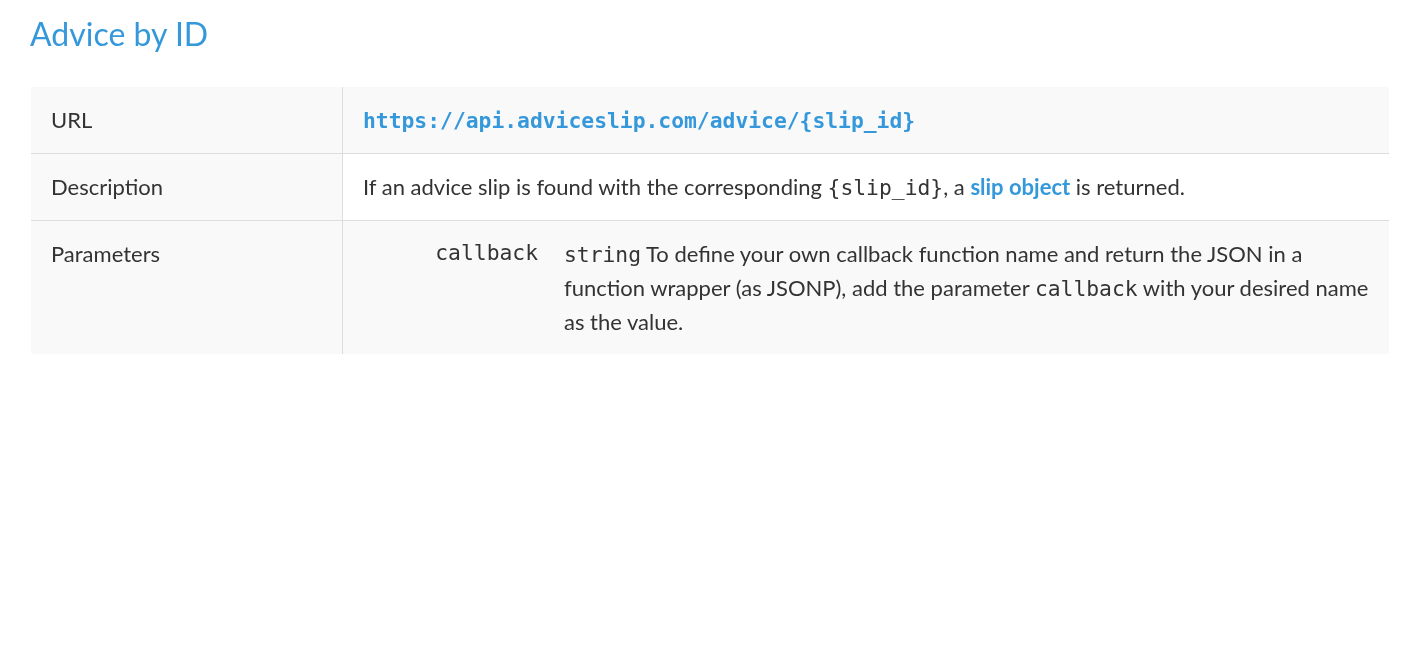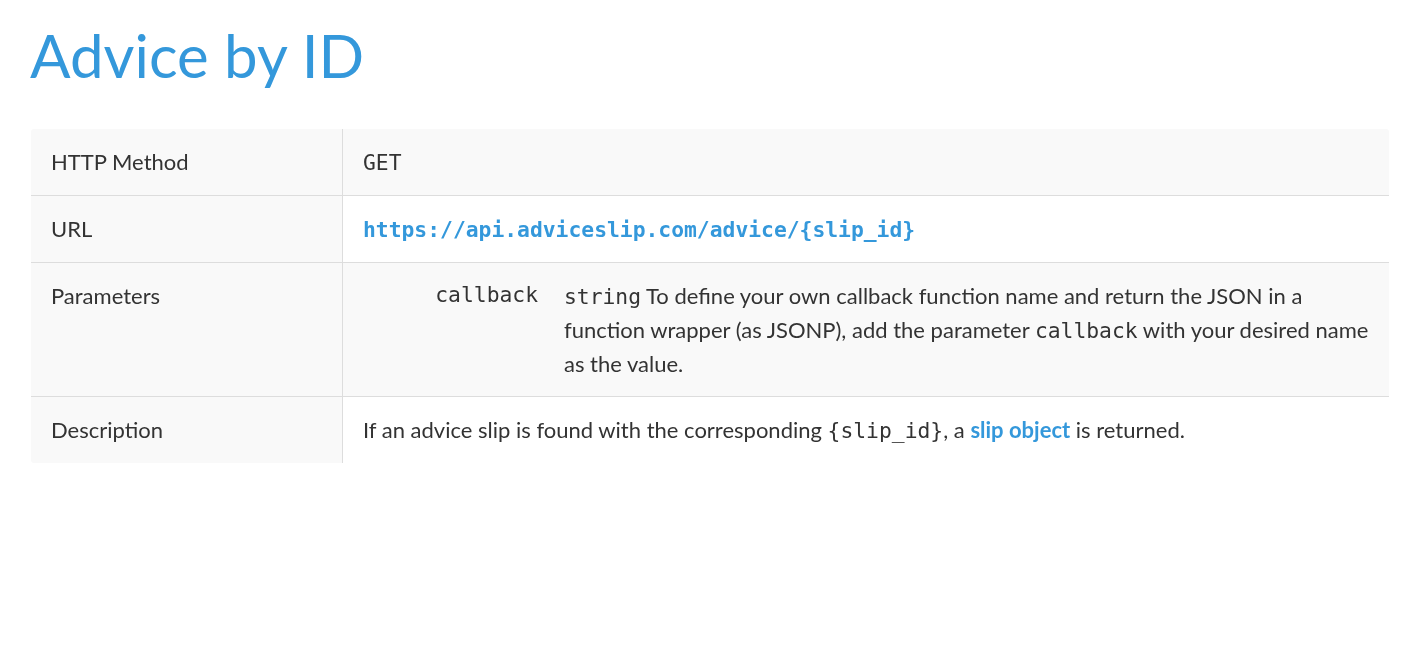--- a/index.html
+++ b/index.html
@@ -11,21 +11,21 @@
       font-family: "Lato", "Helvetica Neue", Helvetica, Arial, sans-serif;
       color: #333;
       background: #fff;
       padding: 0 30px 30px 30px;
       font-size: 22px;
       line-height: 1.5;
     }
     h2.page-title {
       color: #3498db;
       font-weight: 400;
-      font-size: 60px;
+      font-size: 32px;
       margin: 10px 0 28px 0;
     }
     table.def-table {
       width: 100%;
       border-collapse: collapse;
       border: 1px solid #ddd;
       border-radius: 4px;
       overflow: hidden;
     }
     table.def-table > tbody > tr > th,
@@ -67,42 +67,36 @@
     }
   </style>
 </head>
 <body>
 
 <h2 class="page-title">Advice by ID</h2>
 
 <table class="def-table">
   <tbody>
     <tr>
-      <th>HTTP Method</th>
+      <th>URL</th>
       <td>
-        <span class="mono">GET</span>
+        <a href="#" class="link mono">https://api.adviceslip.com/advice/{slip_id}</a>
       </td>
     </tr>
     <tr>
-      <th>URL</th>
+      <th>Description</th>
       <td>
-        <a href="#" class="link mono">https://api.adviceslip.com/advice/{slip_id}</a>
+        <span>If an advice slip is found with the corresponding </span><span class="mono">{slip_id}</span><span>, a </span><a href="#" class="link">slip object</a><span> is returned.</span>
       </td>
     </tr>
     <tr>
       <th>Parameters</th>
       <td>
         <div class="params-row">
           <div class="params-name mono">callback</div>
           <div class="params-desc">
             <span class="mono">string</span><span> To define your own callback function name and return the JSON in a function wrapper (as JSONP), add the parameter </span><span class="mono">callback</span><span> with your desired name as the value.</span>
           </div>
         </div>
       </td>
     </tr>
-    <tr>
-      <th>Description</th>
-      <td>
-        <span>If an advice slip is found with the corresponding </span><span class="mono">{slip_id}</span><span>, a </span><a href="#" class="link">slip object</a><span> is returned.</span>
-      </td>
-    </tr>
   </tbody>
 </table>
 
 </body></html>

